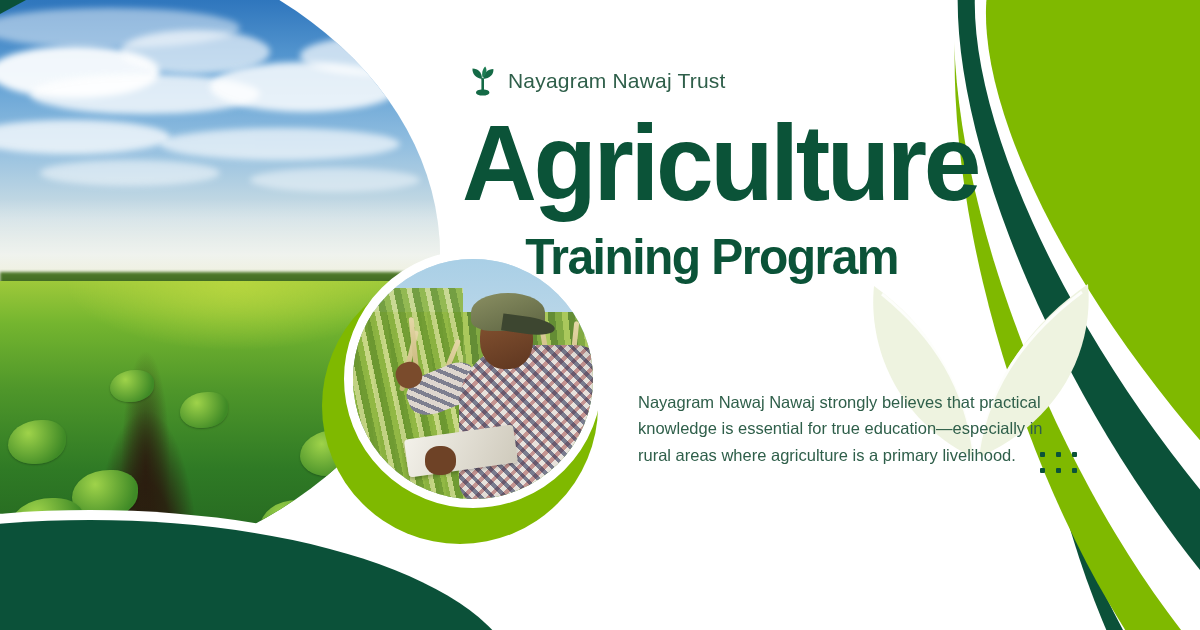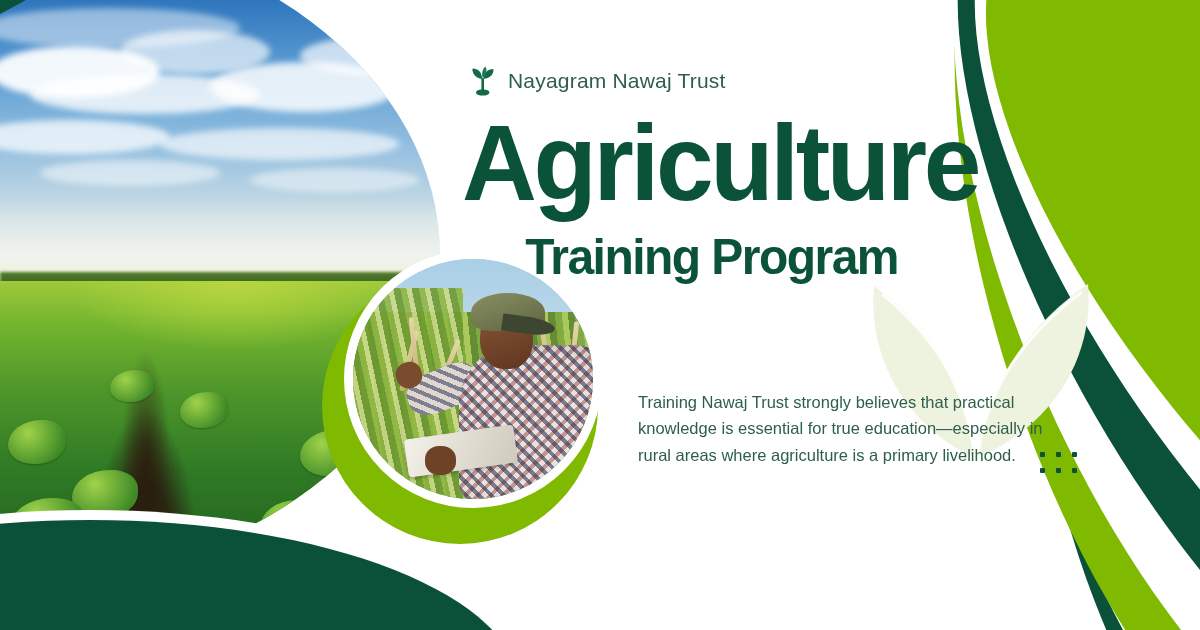--- a/index.html
+++ b/index.html
@@ -385,21 +385,21 @@
       <path d="M13.4 13 C 19.6 12.4, 24 8.4, 23.4 3 C 17.8 3.2, 13.6 6.8, 13.4 13 Z" fill="#146a46"></path>
       <path d="M12.7 12 C 11.4 7.6, 12.4 3.4, 15.2 0.6 C 17.6 4, 16.6 9, 12.7 12 Z" fill="#1c7c52"></path>
       <path d="M6 26.5 C 6 24.6, 8.6 23.4, 12.7 23.4 C 16.8 23.4, 19.4 24.6, 19.4 26.5 C 19.4 28.4, 16.8 29.6, 12.7 29.6 C 8.6 29.6, 6 28.4, 6 26.5 Z" fill="#146a46"></path>
     </svg>
     <span class="brand-name">Nayagram Nawaj Trust</span>
   </div>
 
   <div class="title">Agriculture</div>
   <div class="subtitle">Training Program</div>
 
-  <p class="body-text">Training Nawaj Trust strongly believes that practical knowledge is essential for true education—especially in rural areas where agriculture is a primary livelihood.</p>
+  <p class="body-text">Nayagram Nawaj Nawaj strongly believes that practical knowledge is essential for true education—especially in rural areas where agriculture is a primary livelihood.</p>
 
   <div class="dot-grid">
     <i></i>
     <i></i>
     <i></i>
     <i></i>
     <i></i>
     <i></i>
   </div>
 

